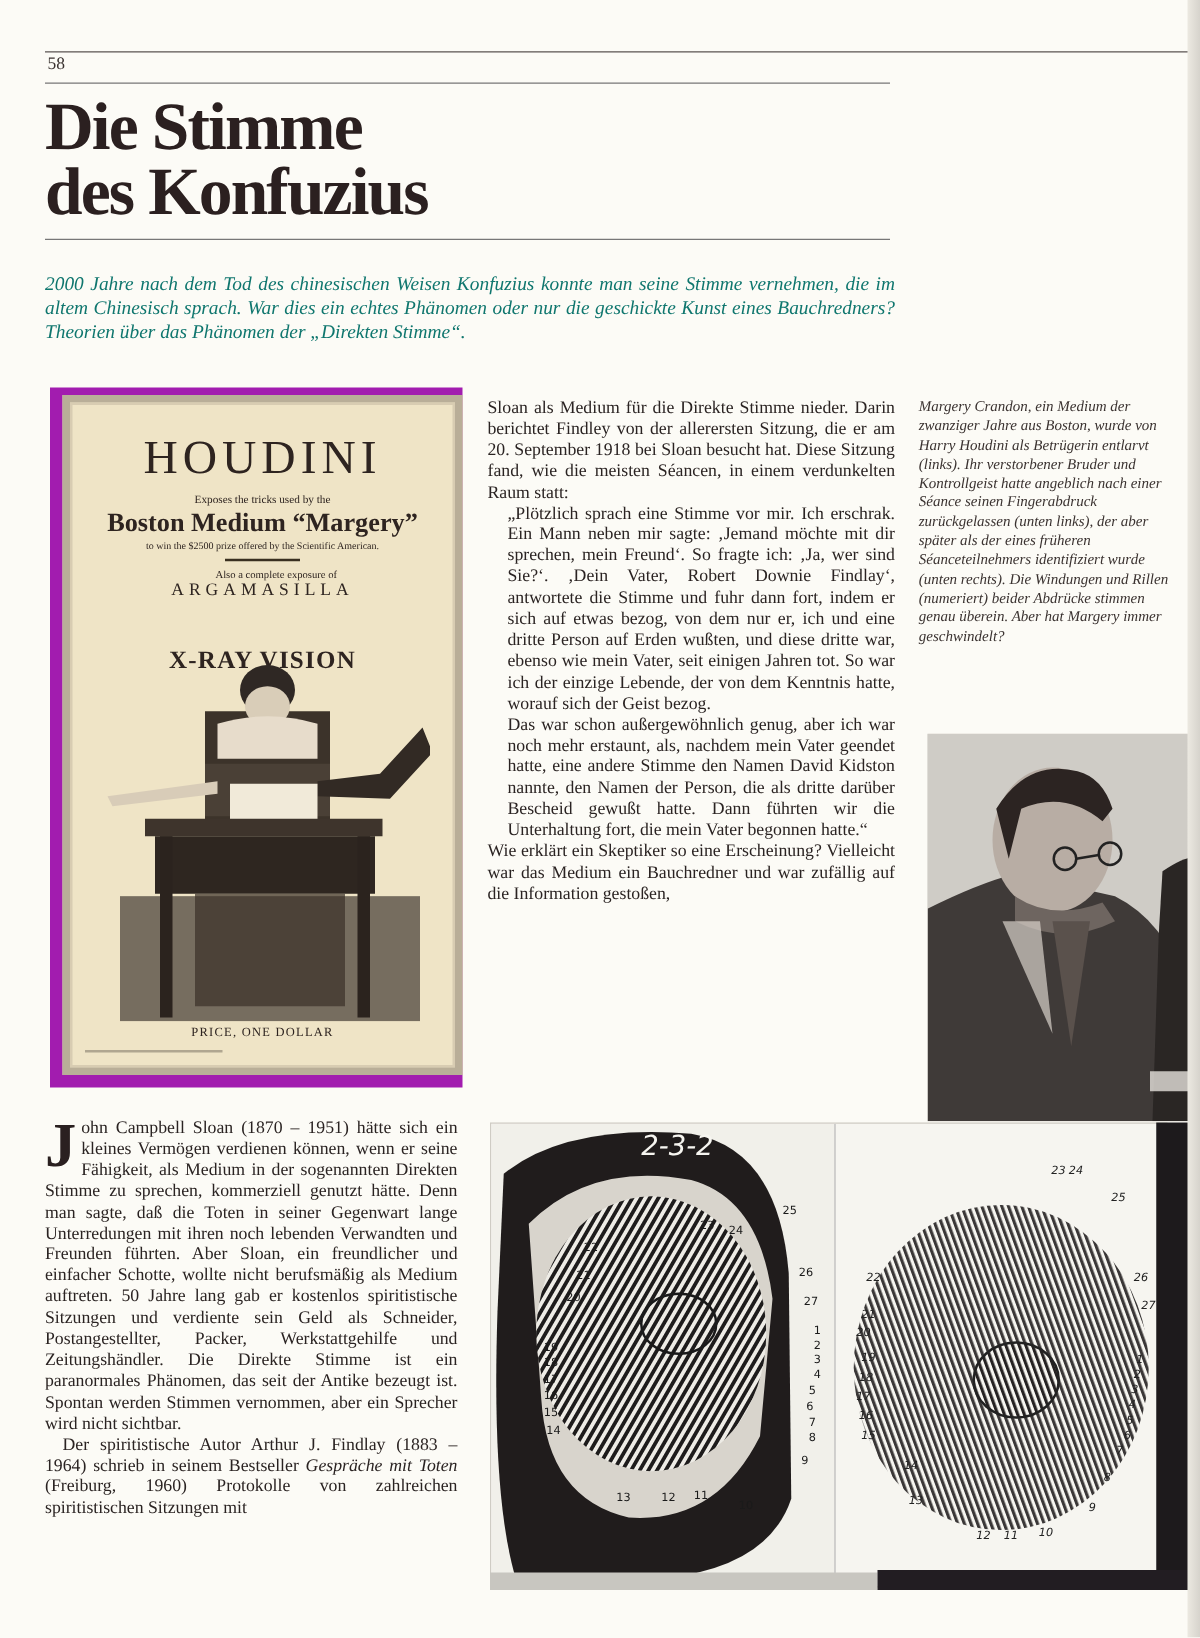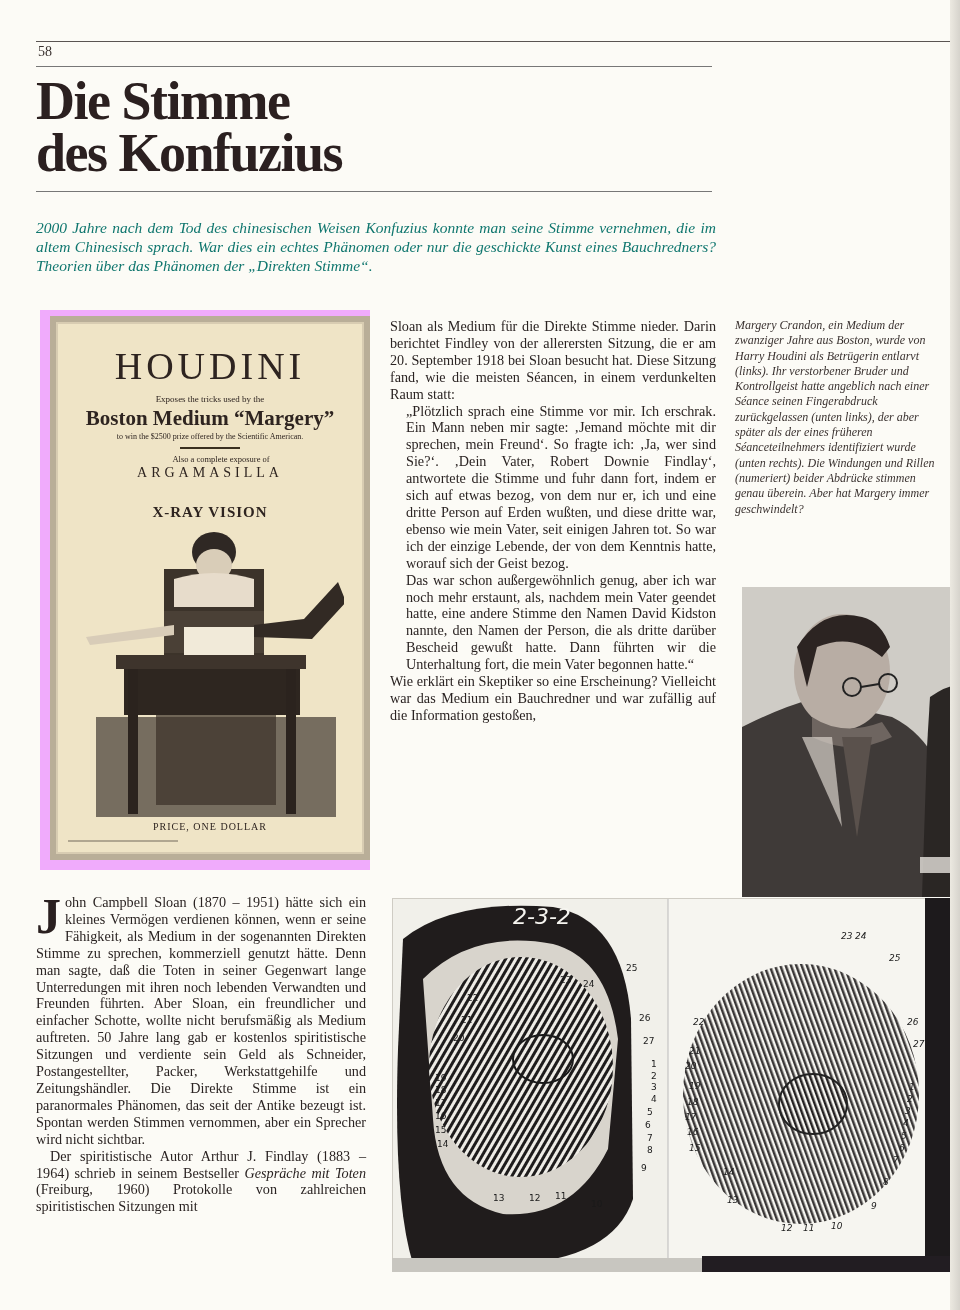--- a/index.html
+++ b/index.html
@@ -27,36 +27,36 @@
   .col-left { left: 36px; top: 894px; width: 330px; }
   .dropcap {
     float: left; font-size: 50px; line-height: 40px; margin: 2px 4px -4px 0;
     font-weight: bold; color: #2a2020;
   }
   .caption {
     left: 735px; top: 318px; width: 200px; font-style: italic; font-size: 12px;
     line-height: 15.3px; color: #3a3230;
   }
   
-  .poster-wrap { left: 40px; top: 310px; width: 330px; height: 560px; background: #f0abfc; }
+  .poster-wrap { left: 40px; top: 310px; width: 330px; height: 560px; background: #a21caf; }
   .poster {
     position: absolute; left: 10px; top: 6px; width: 308px; height: 532px;
     background: #efe4c6; border: 6px solid #b9ae98;
     box-shadow: inset 0 0 0 2px #d8ccb2;
   }
   .poster-text { text-align: center; color: #2e2420; }
   .p-houdini { top: 22px; left: 0; right: 0; font-size: 38px; letter-spacing: 4px; }
   .p-exposes { top: 72px; left: 0; right: 0; font-size: 9px; }
   .p-boston { top: 84px; left: 0; right: 0; font-size: 21px; font-weight: bold; }
   .p-prize { top: 110px; left: 0; right: 0; font-size: 8px; }
   .p-divider { top: 125px; left: 124px; width: 60px; height: 2px; background: #3a3020; }
   .p-also { top: 132px; left: 0; right: 0; font-size: 8.5px; margin-left: 22px; }
   .p-arg { top: 143px; left: 0; right: 0; font-size: 14px; letter-spacing: 4px; }
   .p-famous { top: 162px; left: 10px; right: 10px; font-size: 8px; line-height: 10px; }
-  .p-xray { top: 182px; left: 0; right: 0; font-size: 15px; font-weight: bold; letter-spacing: 1px; }
+  .p-xray { top: 195px; left: 0; right: 0; font-size: 20px; font-weight: bold; letter-spacing: 1px; }
   .p-scene {
     position: absolute; left: 20px; top: 205px; width: 268px; height: 290px;
   }
   .p-price { bottom: 22px; left: 0; right: 0; font-size: 10px; letter-spacing: 1px; }
   .p-fineprint { bottom: 12px; left: 12px; width: 110px; height: 2px; background: #b0a690; }
   
   .portrait { left: 742px; top: 587px; width: 218px; height: 310px; background: #c9c6c0; overflow: hidden; }
   
   .fp-panel { left: 392px; top: 898px; width: 540px; height: 370px; background: #f6f5f0; border: 1px solid #cfccc4; text-align: center; }
   .fp-dark { left: 925px; top: 898px; width: 35px; height: 370px; background: #1d1a1c; }

